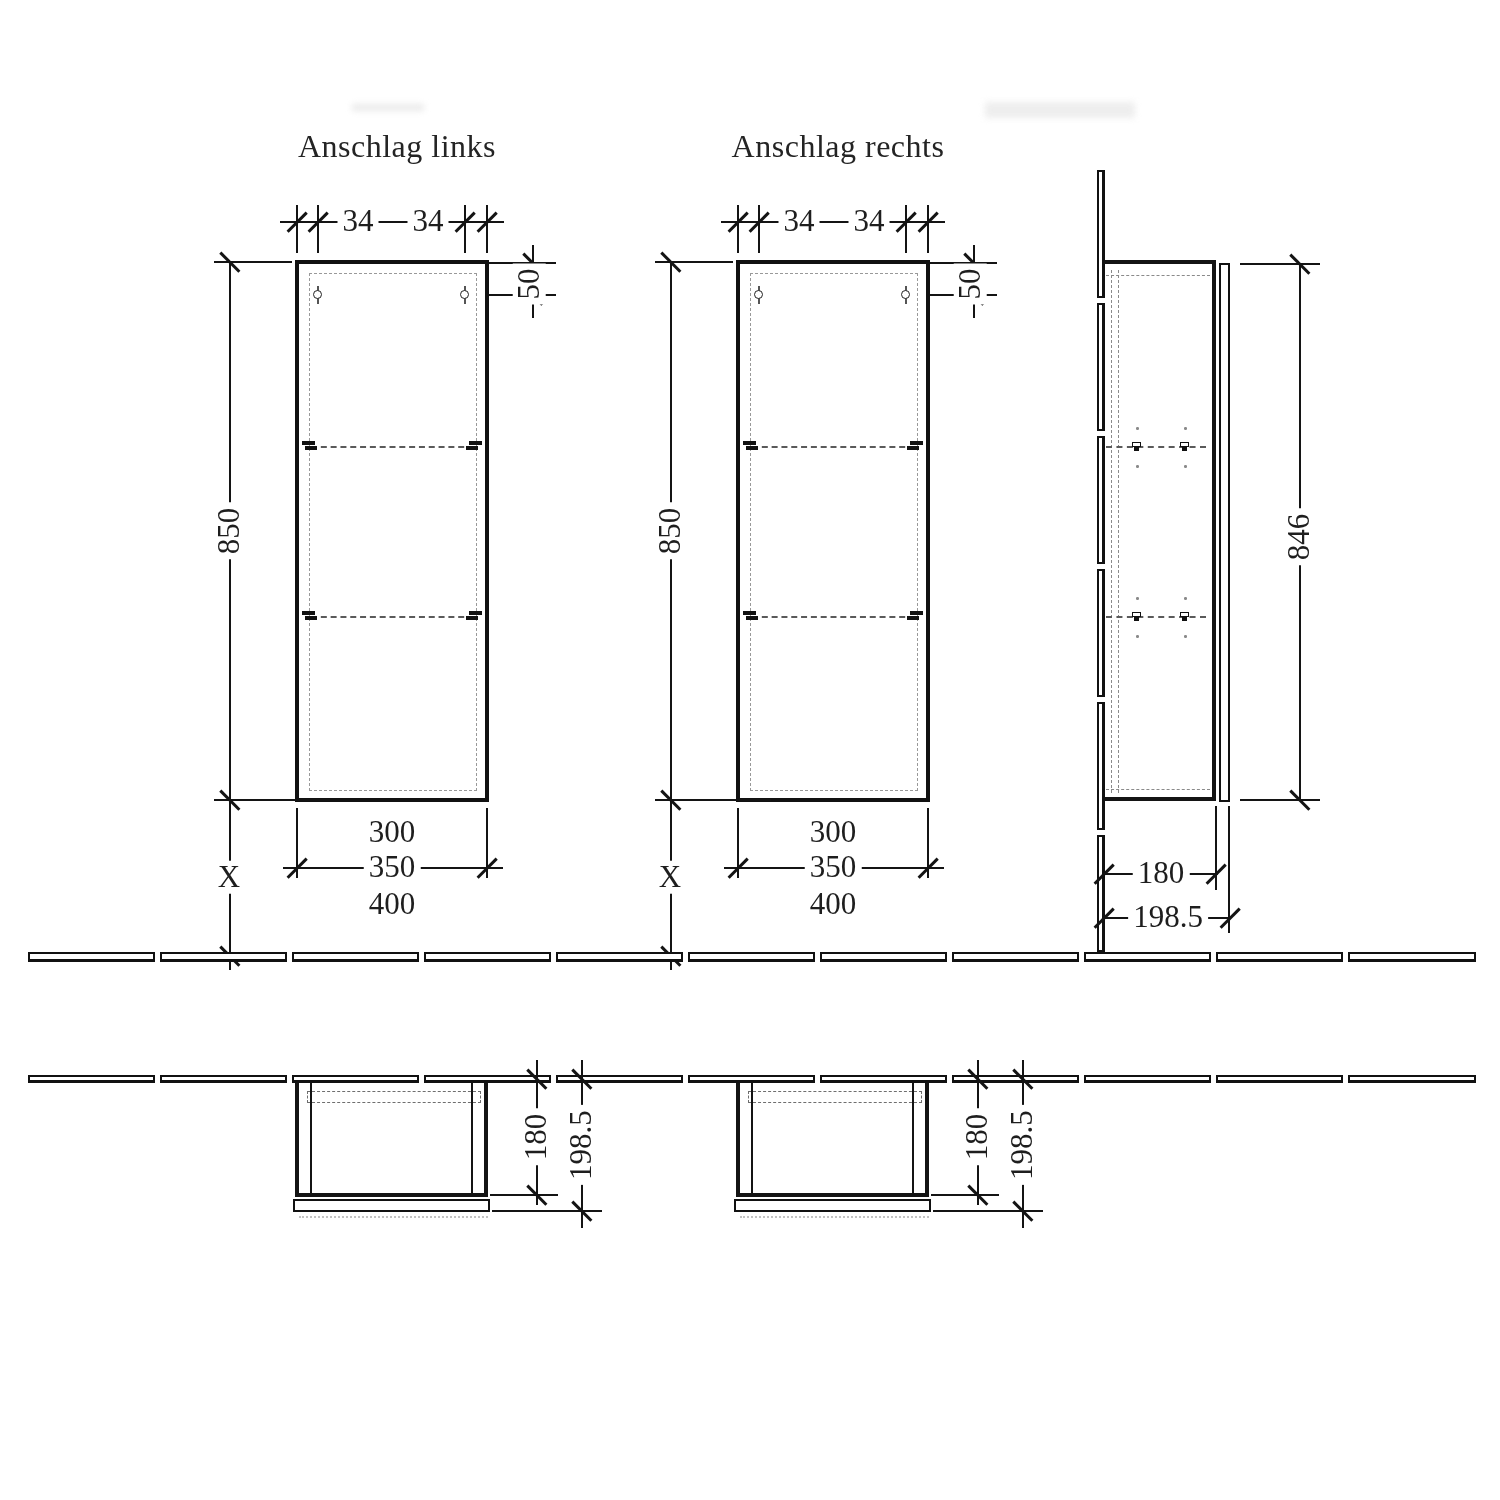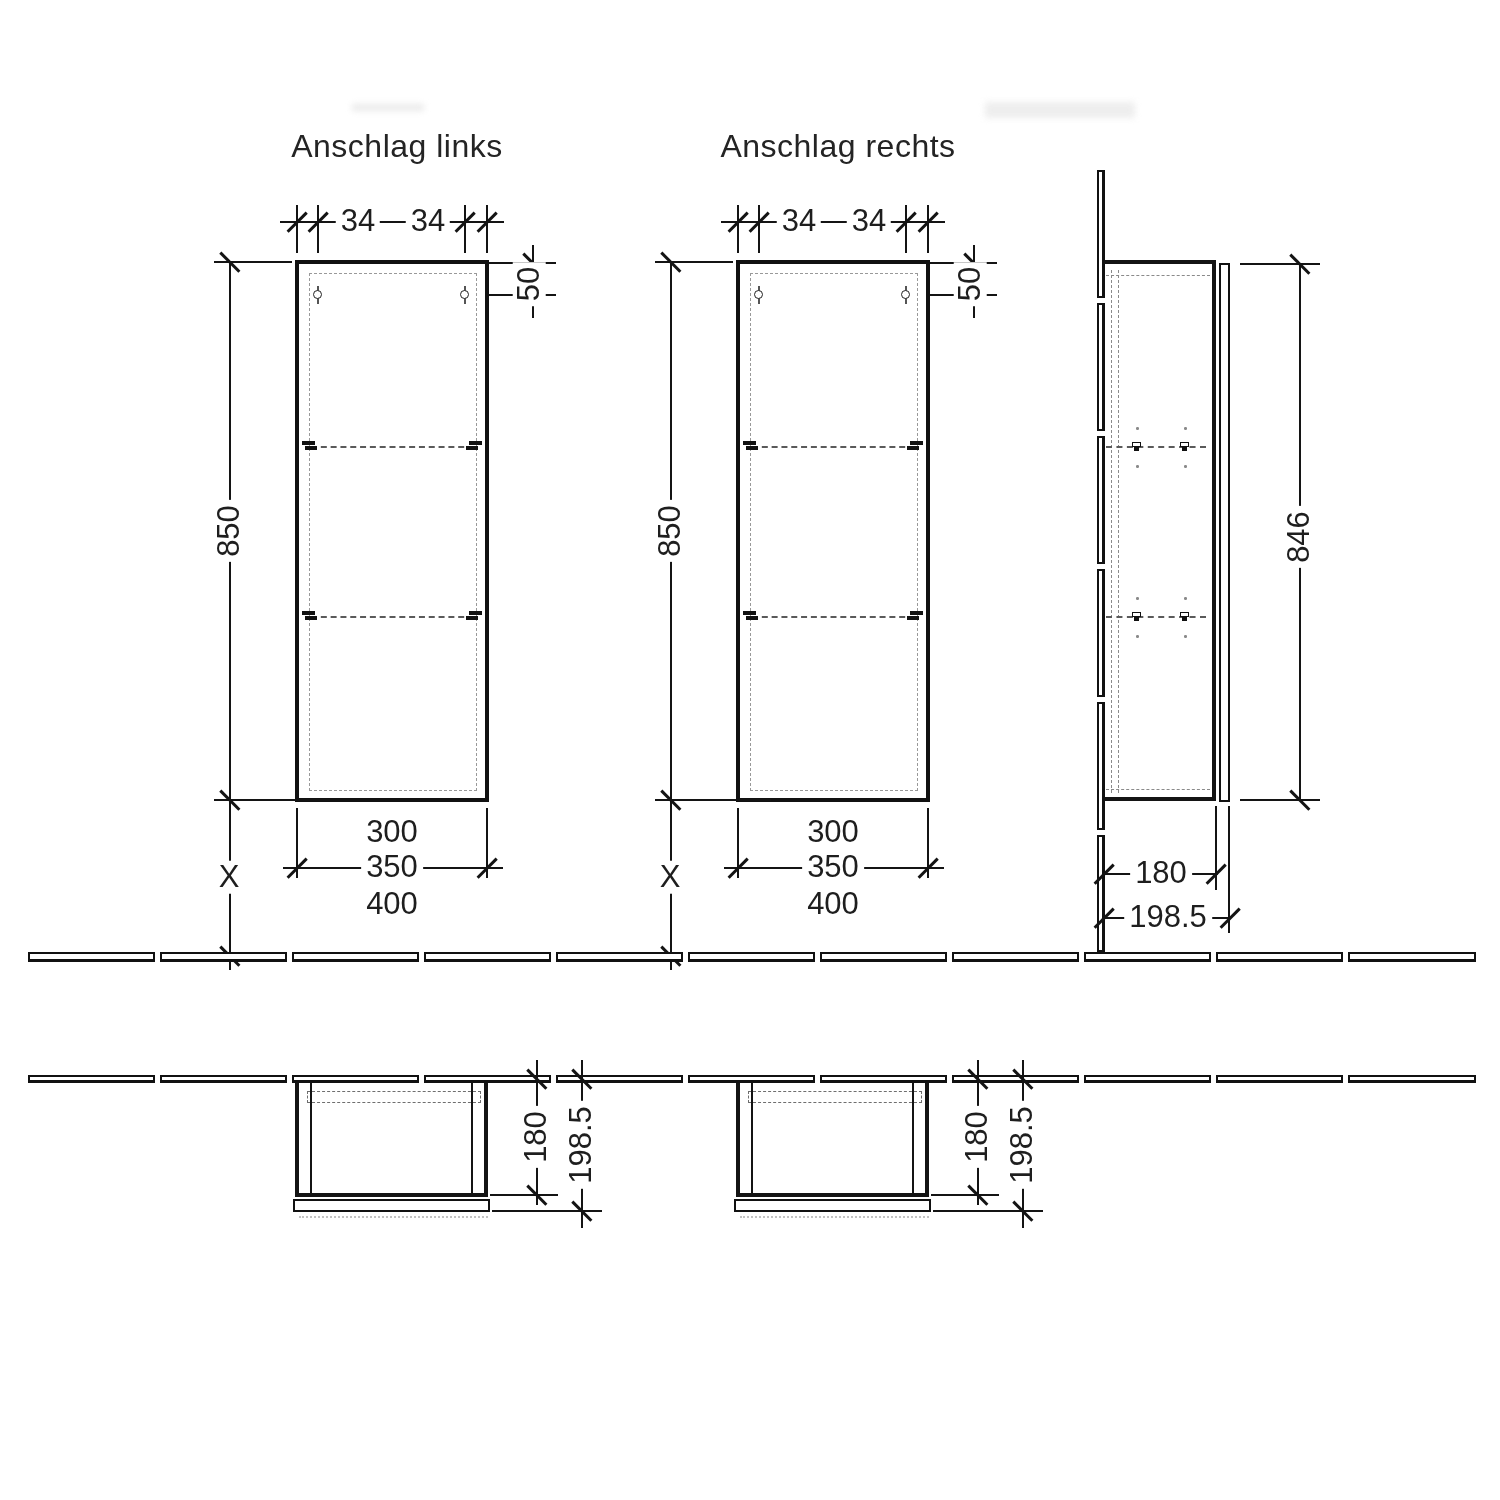--- a/index.html
+++ b/index.html
@@ -1,17 +1,17 @@
 <!DOCTYPE html>
 <html><head>
 <meta charset="utf-8">
 <style>
   html,body{margin:0;padding:0;background:#fff;}
   #canvas{position:relative;width:1500px;height:1500px;background:#fff;overflow:hidden;
-          font-family:Liberation Sans, sans-serif;color:#1c1c1c;}
+          font-family:Liberation Serif, serif;color:#1c1c1c;}
   .ln{position:absolute;background:#141414;}
   .dash-h{position:absolute;height:0;border-top:1.5px dashed #8a8a8a;}
   .dash-h2{position:absolute;height:0;border-top:2px dashed #5a5a5a;}
   .dash-v{position:absolute;width:0;border-left:1.5px dashed #8a8a8a;}
   .dash-box{position:absolute;border:1.5px dashed #777;}
   .tick{position:absolute;width:27px;height:2.6px;background:#141414;}
   .t-h{transform:translate(-50%,-50%) rotate(-45deg);}  
   .t-v{transform:translate(-50%,-50%) rotate(45deg);}   
   .dim{position:absolute;transform:translate(-50%,-50%);background:#fff;padding:0 5px;
        font-size:31px;line-height:1.05;white-space:nowrap;color:#1e1e1e;z-index:6;}

